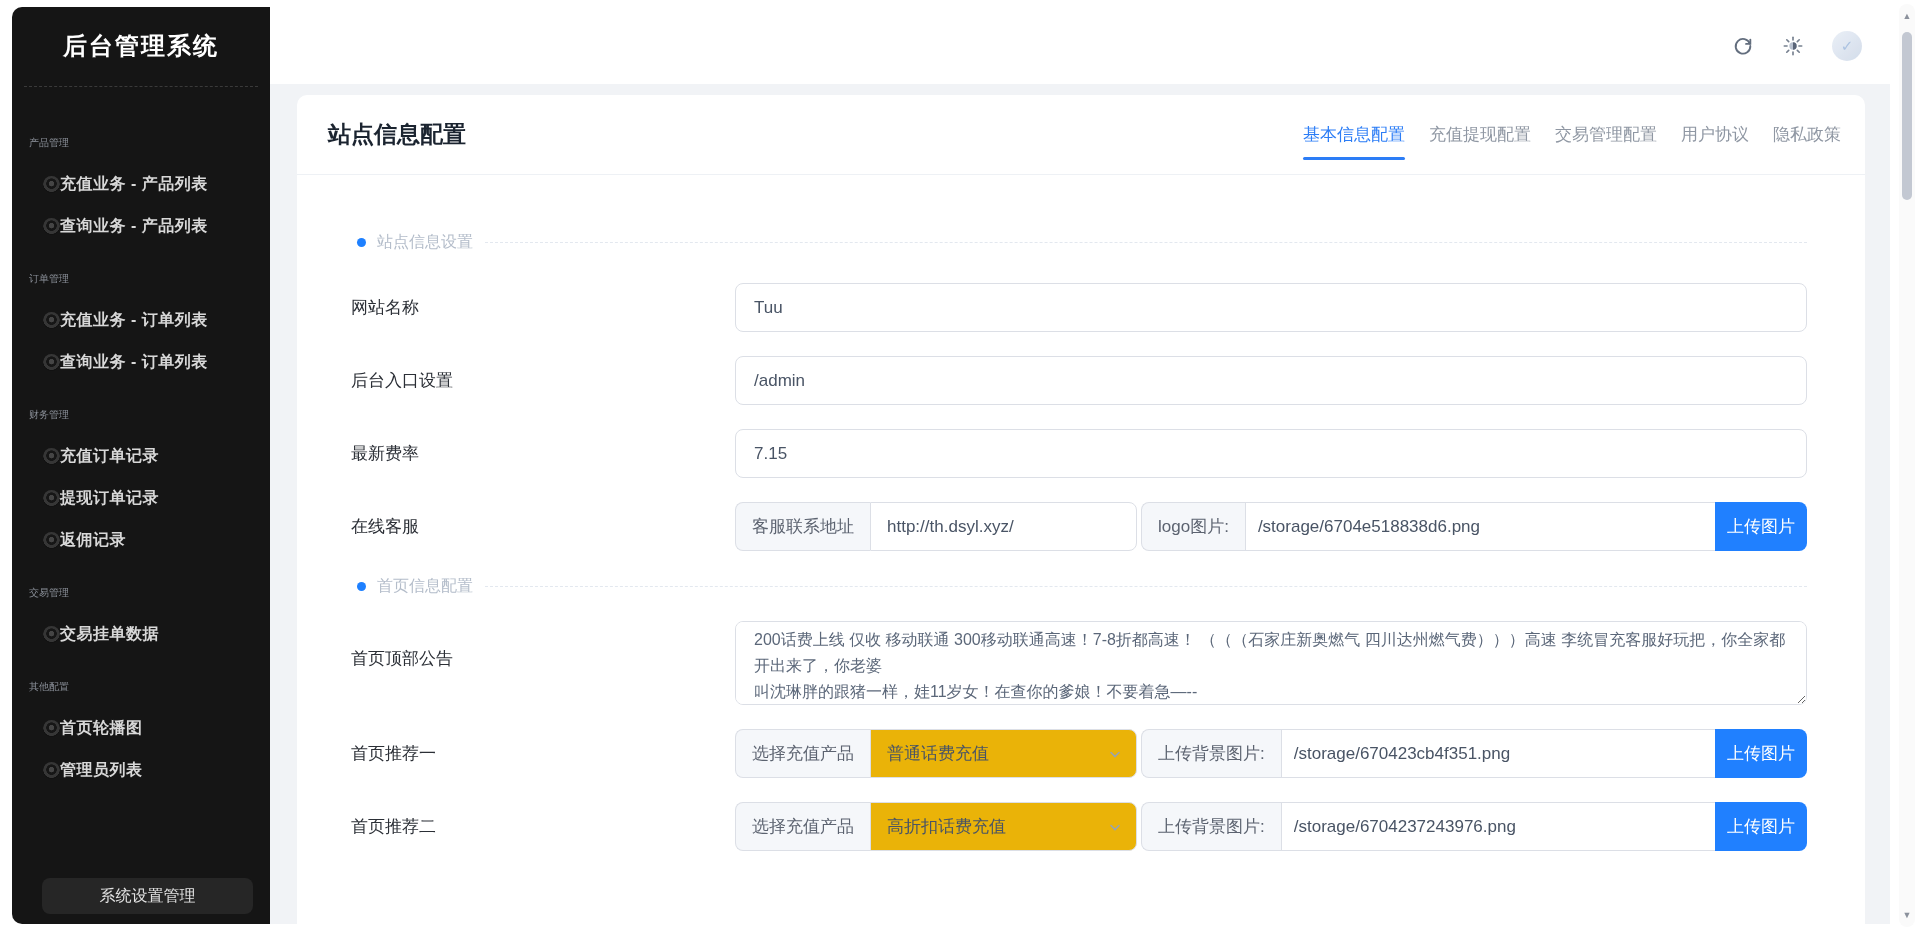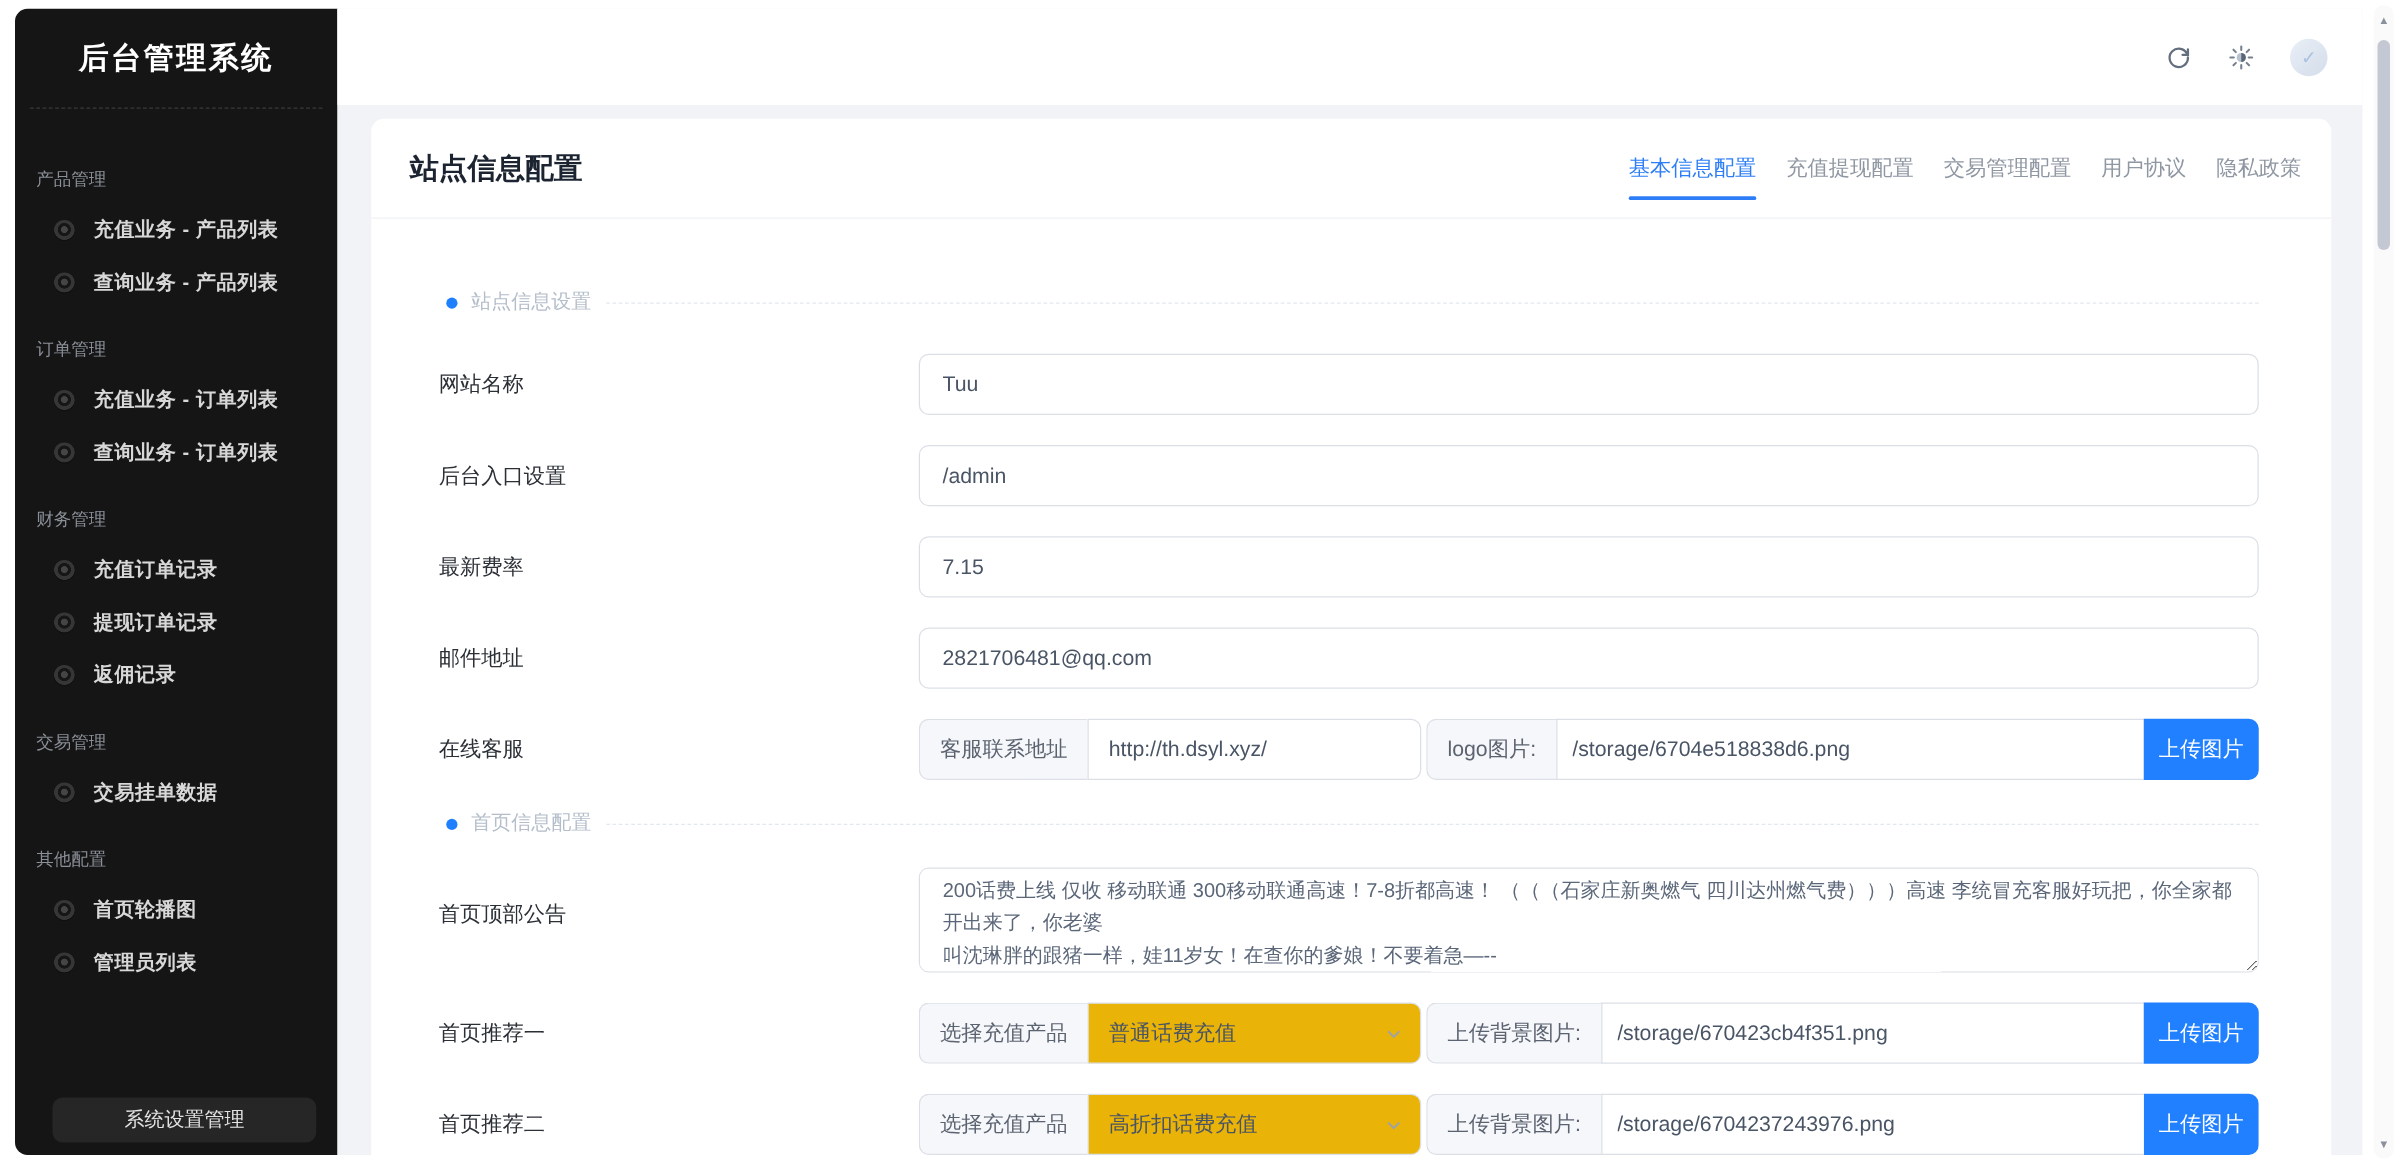--- a/index.html
+++ b/index.html
@@ -7,22 +7,22 @@
     font-family:"Liberation Sans","DejaVu Sans",sans-serif; }
 
   
   .sidebar { position:absolute; left:12px; top:7px; width:258px; height:917px;
     background:#151515; border-radius:10px 0 0 10px; overflow:hidden; }
   .sidebar-title { padding-top:23px; text-align:center; color:#ffffff;
     font-size:24px; font-weight:700; letter-spacing:2px; }
   .sidebar-divider { margin:24px 12px 0 12px; border-top:1px dashed #3a3a3a; }
   .nav { padding-top:46px; }
   .nav-section + .nav-section { margin-top:22px; }
-  .nav-header { padding-left:17px; font-size:14px; color:#8a8f98; line-height:20px; margin-bottom:10px; }
-  .nav-item { height:42px; display:flex; align-items:center; gap:15px; padding-left:31px; cursor:pointer; }
+  .nav-header { padding-left:17px; font-size:10px; color:#8a8f98; line-height:20px; margin-bottom:10px; }
+  .nav-item { height:42px; display:flex; align-items:center; padding-left:31px; cursor:pointer; }
   .nav-item-label { color:#d8d8d8; font-size:16px; font-weight:700; letter-spacing:0.5px; }
   .disc-icon { width:17px; height:17px; border-radius:50%; flex:none;
     background: radial-gradient(circle at 50% 45%, #454545 0 2.5px, #161616 3px 5px, #363636 5.5px 8px, #101010 8.5px); }
   .sidebar-bottom-btn { position:absolute; left:30px; right:17px; bottom:10px; height:36px;
     background:#262626; border:none; border-radius:8px; color:#e3e3e3; font-size:16px;
     font-family:inherit; cursor:pointer; }
 
   
   .main { position:absolute; left:270px; top:7px; width:1620px; height:917px; background:#f1f3f6; }
   .topbar { height:77px; background:#ffffff; display:flex; align-items:center;
@@ -218,24 +218,20 @@
         <div class="frow">
           <div class="flabel">后台入口设置</div>
           <input class="finput" value="/admin" style="">
         </div>
 
         <div class="frow">
           <div class="flabel">最新费率</div>
           <input class="finput" value="7.15" style="">
         </div>
 
-        <div class="frow">
-          <div class="flabel">邮件地址</div>
-          <input class="finput" value="2821706481@qq.com" style="">
-        </div>
 
         <div class="frow">
           <div class="flabel">在线客服</div>
           <div class="fcontrols">
             <div class="igroup fixed402">
               <div class="addon">客服联系地址</div>
               <input class="ginput" value="http://th.dsyl.xyz/" style="">
             </div>
             <div class="igroup grow">
               <div class="addon">logo图片:</div>

